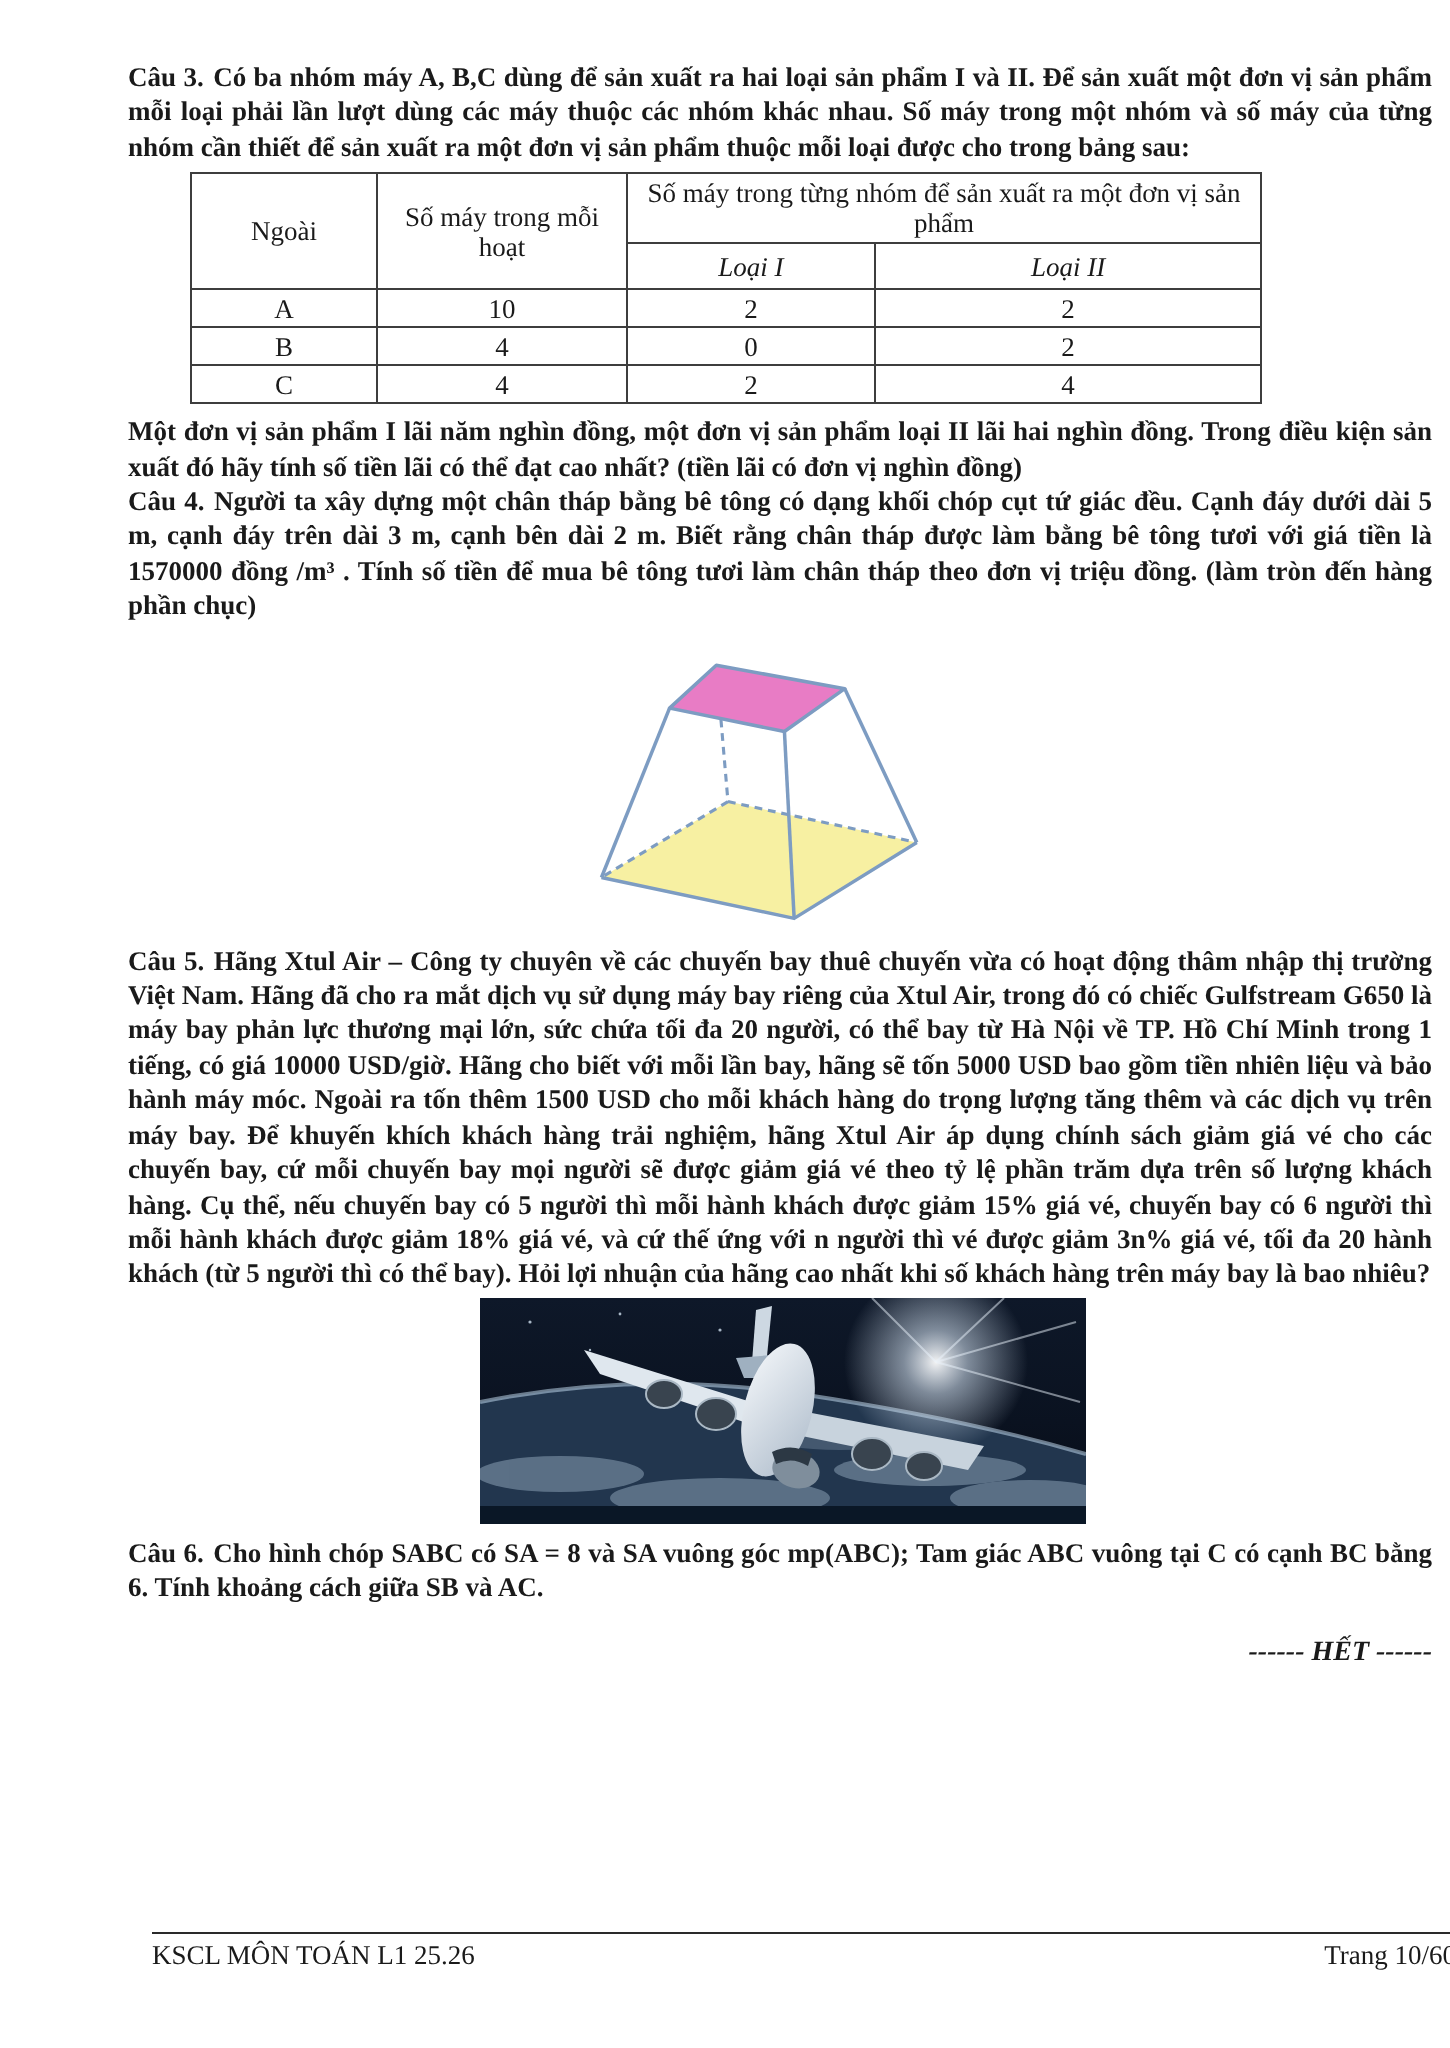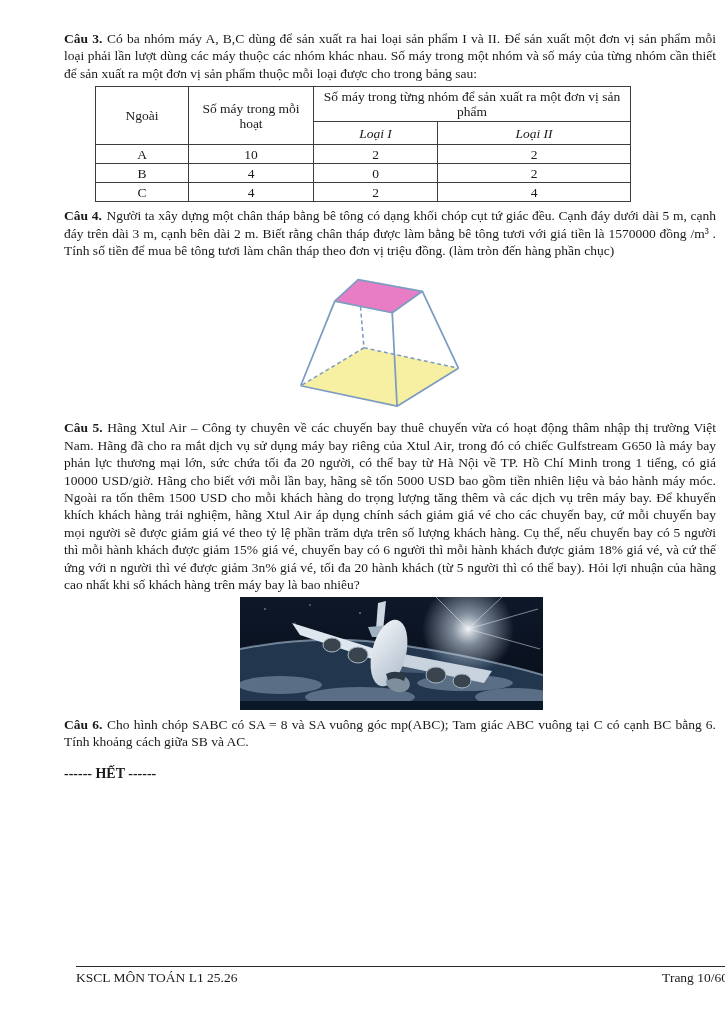--- a/index.html
+++ b/index.html
@@ -1,38 +1,38 @@
 <!DOCTYPE html>
 <html lang="vi"><head>
 <meta charset="utf-8">
 <style>
   html,body{margin:0;padding:0;}
   body{
     width:725px;height:1024px;background:#ffffff;position:relative;overflow:hidden;
     font-family:"Liberation Serif", serif;color:#1a1a1a;
   }
   .page-content{position:absolute;left:64px;top:30px;width:652px;}
-  p.para{margin:0;font-size:13.5px;line-height:17.4px;text-align:justify;}
+  p.para{margin:0;font-size:13.5px;line-height:17.4px;text-align:justify;font-weight:bold;}
   .qlabel{margin-right:0.35em;}
   table.machine-table{
     border-collapse:collapse;table-layout:fixed;width:535px;margin:4px 0 5px 31px;
     font-size:13.5px;line-height:15px;
   }
   table.machine-table th, table.machine-table td{
     border:1px solid #3d3d3d;text-align:center;vertical-align:middle;
     font-weight:normal;padding:1px 3px;
   }
   .c1{width:93px;} .c2{width:125px;} .c3{width:124px;} .c4{width:193px;}
   tr.hdr-top th{height:32px;}
   tr.hdr-sub th{height:20px;font-style:italic;}
   tbody tr{height:19px;}
   .figure-block{position:relative;}
   .frustum-wrap{margin:8px 0 6px 216px;width:240px;height:146px;}
   .plane-wrap{margin:3px 0 6px 176px;width:303px;height:113px;line-height:0;}
-  .end-marker{margin-top:16px;font-size:14px;font-weight:bold;text-align:left;}
+  .end-marker{margin-top:16px;font-size:14px;font-weight:bold;font-style:italic;text-align:right;}
   .footer{
     position:absolute;left:76px;top:966px;width:652px;
     border-top:1px solid #2a2a2a;padding-top:3px;
     display:flex;justify-content:space-between;
     font-size:13.5px;
   }
 </style>
 </head>
 <body>
 
@@ -73,20 +73,21 @@
       </tr>
       <tr>
         <td>C</td>
         <td>4</td>
         <td>2</td>
         <td>4</td>
       </tr>
     </tbody>
   </table>
 
+  <p class="para">Một đơn vị sản phẩm I lãi năm nghìn đồng, một đơn vị sản phẩm loại II lãi hai nghìn đồng. Trong điều kiện sản xuất đó hãy tính số tiền lãi có thể đạt cao nhất? (tiền lãi có đơn vị nghìn đồng)</p>
 
   <p class="para"><b class="qlabel">Câu 4.</b><span>Người ta xây dựng một chân tháp bằng bê tông có dạng khối chóp cụt tứ giác đều. Cạnh đáy dưới dài 5 m, cạnh đáy trên dài 3 m, cạnh bên dài 2 m. Biết rằng chân tháp được làm bằng bê tông tươi với giá tiền là 1570000 đồng /m³ . Tính số tiền để mua bê tông tươi làm chân tháp theo đơn vị triệu đồng. (làm tròn đến hàng phần chục)</span></p>
 
   <div class="frustum-wrap figure-block">
     <svg width="240" height="146" viewBox="0 0 240 150">
 
       <polygon points="18,122 117,143 180,104 83,83" fill="#f7f0a2"></polygon>
 
       <g stroke-width="1.6" fill="none" stroke-dasharray="4,3" stroke="#7d9cc2">
         <line x1="77" y1="13" x2="83" y2="83"></line>

